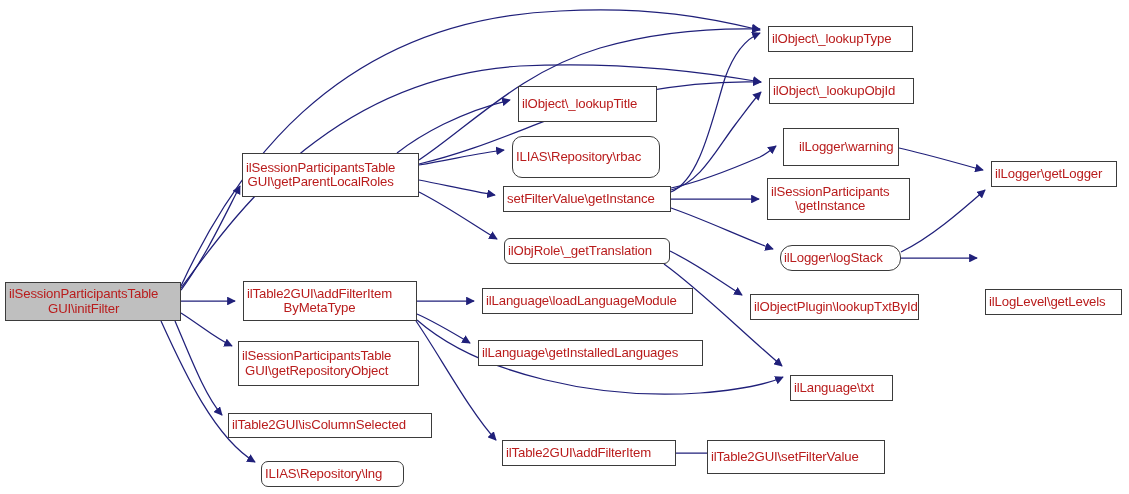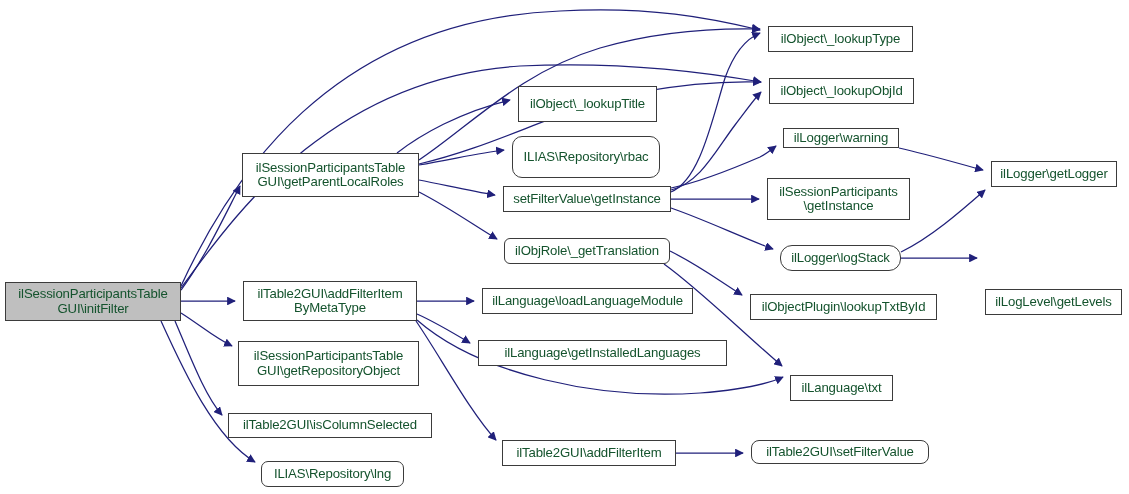--- a/index.html
+++ b/index.html
@@ -20,24 +20,24 @@
     left: 0;
     top: 0;
     width: 1129px;
     height: 494px;
   }
   .node {
     position: absolute;
     box-sizing: border-box;
     border: 1px solid #3b3b3b;
     background: #ffffff;
-    color: #14532d;
+    color: #b91c1c;
     display: flex;
     align-items: center;
-    justify-content: center;
+    justify-content: flex-start;
     text-align: center;
     line-height: 1.08;
     font-size: 13.2px;
     letter-spacing: -0.15px;
     white-space: pre-line;
     z-index: 5;
   }
   .node.highlight {
     background: #bfbfbf;
   }
@@ -96,27 +96,27 @@
 ByMetaType</span></div>
       <div class="node" style="left: 238px; top: 341px; width: 181px; height: 45px;"><span class="node-label">ilSessionParticipantsTable
 GUI\getRepositoryObject</span></div>
       <div class="node" style="left: 228px; top: 413px; width: 204px; height: 25px;"><span class="node-label">ilTable2GUI\isColumnSelected</span></div>
       <div class="node" style="left: 261px; top: 461px; width: 143px; height: 26px; border-radius: 7px;"><span class="node-label">ILIAS\Repository\lng</span></div>
       <div class="node" style="left: 518px; top: 86px; width: 139px; height: 36px;"><span class="node-label">ilObject\_lookupTitle</span></div>
       <div class="node" style="left: 512px; top: 136px; width: 148px; height: 42px; border-radius: 10px;"><span class="node-label">ILIAS\Repository\rbac</span></div>
       <div class="node" style="left: 503px; top: 186px; width: 168px; height: 26px;"><span class="node-label">setFilterValue\getInstance</span></div>
       <div class="node" style="left: 504px; top: 238px; width: 166px; height: 26px; border-radius: 6px;"><span class="node-label">ilObjRole\_getTranslation</span></div>
       <div class="node" style="left: 482px; top: 288px; width: 211px; height: 26px;"><span class="node-label">ilLanguage\loadLanguageModule</span></div>
-      <div class="node" style="left: 478px; top: 340px; width: 249px; height: 26px;"><span class="node-label">ilLanguage\getInstalledLanguages</span></div>
+      <div class="node" style="left: 478px; top: 340px; width: 225px; height: 26px;"><span class="node-label">ilLanguage\getInstalledLanguages</span></div>
       <div class="node" style="left: 502px; top: 440px; width: 174px; height: 26px;"><span class="node-label">ilTable2GUI\addFilterItem</span></div>
       <div class="node" style="left: 768px; top: 26px; width: 145px; height: 26px;"><span class="node-label">ilObject\_lookupType</span></div>
       <div class="node" style="left: 769px; top: 78px; width: 145px; height: 26px;"><span class="node-label">ilObject\_lookupObjId</span></div>
-      <div class="node" style="left: 783px; top: 128px; width: 116px; height: 20px;"><span class="node-label">ilLogger\warning</span></div>
+      <div class="node" style="left: 783px; top: 128px; width: 116px; height: 38px; padding-left: 12px;"><span class="node-label">ilLogger\warning</span></div>
       <div class="node" style="left: 767px; top: 178px; width: 143px; height: 42px;"><span class="node-label">ilSessionParticipants
 \getInstance</span></div>
       <div class="node" style="left: 780px; top: 245px; width: 121px; height: 26px; border-radius: 12px;"><span class="node-label">ilLogger\logStack</span></div>
-      <div class="node" style="left: 750px; top: 294px; width: 187px; height: 26px;"><span class="node-label">ilObjectPlugin\lookupTxtById</span></div>
+      <div class="node" style="left: 750px; top: 294px; width: 169px; height: 26px;"><span class="node-label">ilObjectPlugin\lookupTxtById</span></div>
       <div class="node" style="left: 790px; top: 367px; width: 103px; height: 26px; margin-top: 8px;"><span class="node-label">ilLanguage\txt</span></div>
       <div class="node" style="left: 991px; top: 161px; width: 126px; height: 26px;"><span class="node-label">ilLogger\getLogger</span></div>
       <div class="node" style="left: 985px; top: 245px; width: 137px; height: 26px; margin-top: 44px;"><span class="node-label">ilLogLevel\getLevels</span></div>
-      <div class="node" style="left: 751px; top: 440px; width: 178px; height: 24px; border-radius: 8px;"><span class="node-label">ilTable2GUI\setFilterValue</span></div>
+      <div class="node" style="left: 707px; top: 440px; width: 178px; height: 34px;"><span class="node-label">ilTable2GUI\setFilterValue</span></div>
     </div>
 </div>
 
 </body></html>

